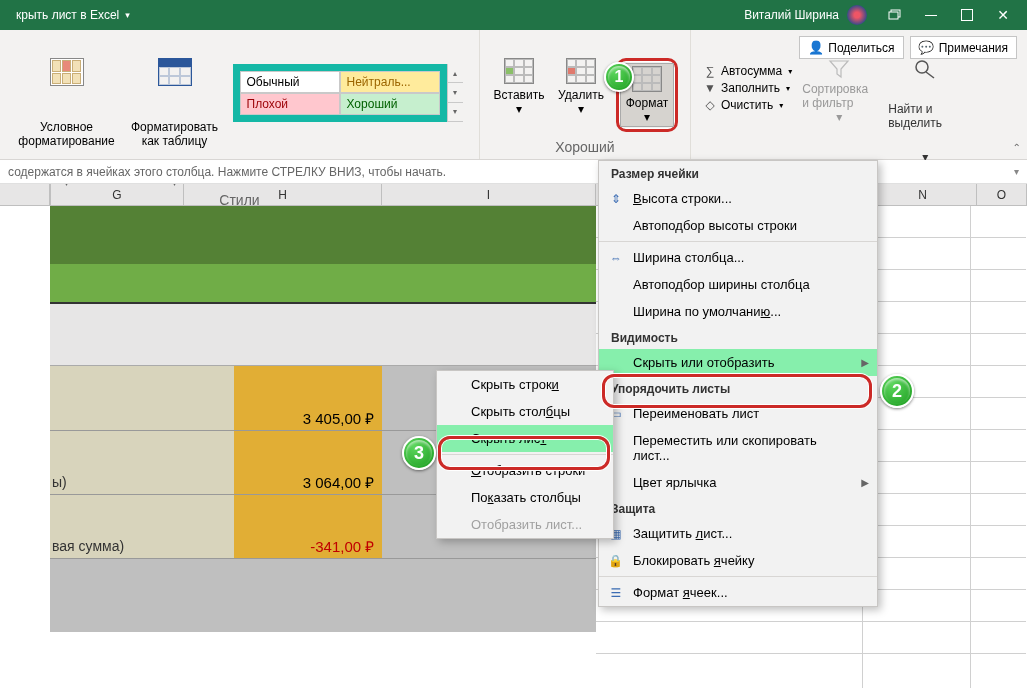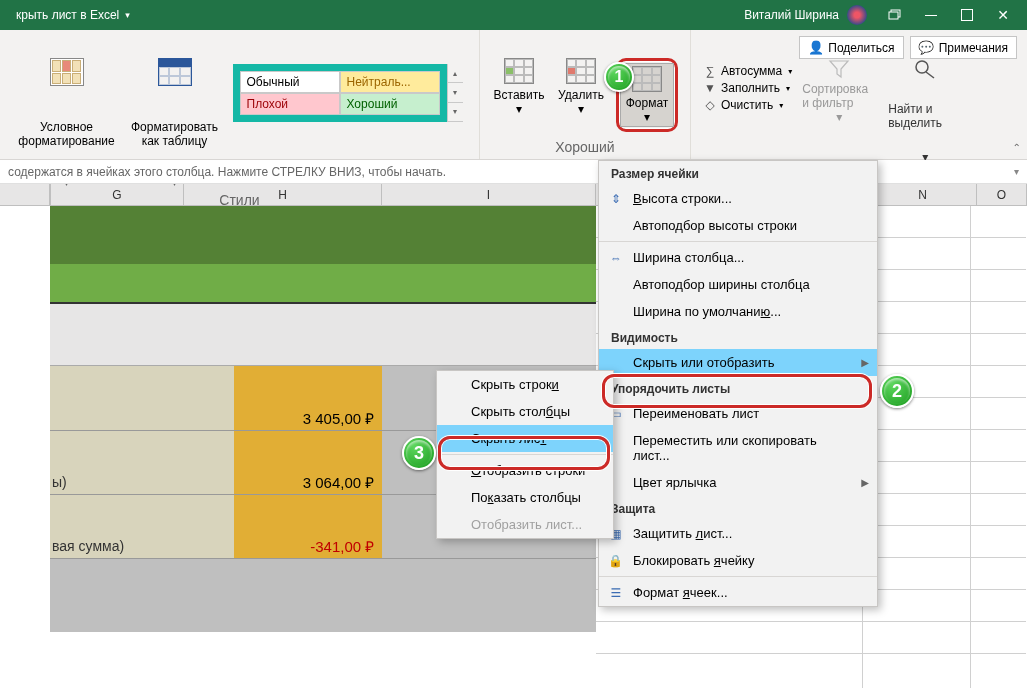--- a/index.html
+++ b/index.html
@@ -118,21 +118,21 @@
 .menu .disabled { color: #a0a0a0; }
 .menu .ul { text-decoration: underline; }
 
 .menu.main { left: 598px; top: 160px; width: 280px; }
 .menu.sub { left: 436px; top: 370px; width: 178px; }
 
 
 .hl-red { position: absolute; border: 3px solid #cc2a27; border-radius: 12px; box-shadow: inset 0 0 0 1px #fff, 0 0 0 1px #fff; }
 .hl-2 { left: 602px; top: 374px; width: 270px; height: 34px; }
 .hl-3 { left: 438px; top: 436px; width: 172px; height: 34px; }
-.menu .item.hov { background: #7dd3fc; }
+.menu .item.hov { background: #86efac; }
 
 
 .marker { position: absolute; width: 34px; height: 34px; border-radius: 50%; background: radial-gradient(circle at 35% 30%, #5cd65c, #199a1d); border: 2px solid #fff; box-shadow: 0 1px 3px rgba(0,0,0,.5); display: flex; align-items: center; justify-content: center; color: #fff; font-weight: 700; font-size: 18px; }
 .marker::after { content: ''; position: absolute; inset: 2px; border-radius: 50%; box-shadow: inset 0 2px 3px rgba(255,255,255,.6); }
 .m1 { left: 604px; top: 62px; width: 30px; height: 30px; font-size: 16px; }
 .m2 { left: 880px; top: 374px; }
 .m3 { left: 402px; top: 436px; }
 
 svg { display: block; }
 </style>

